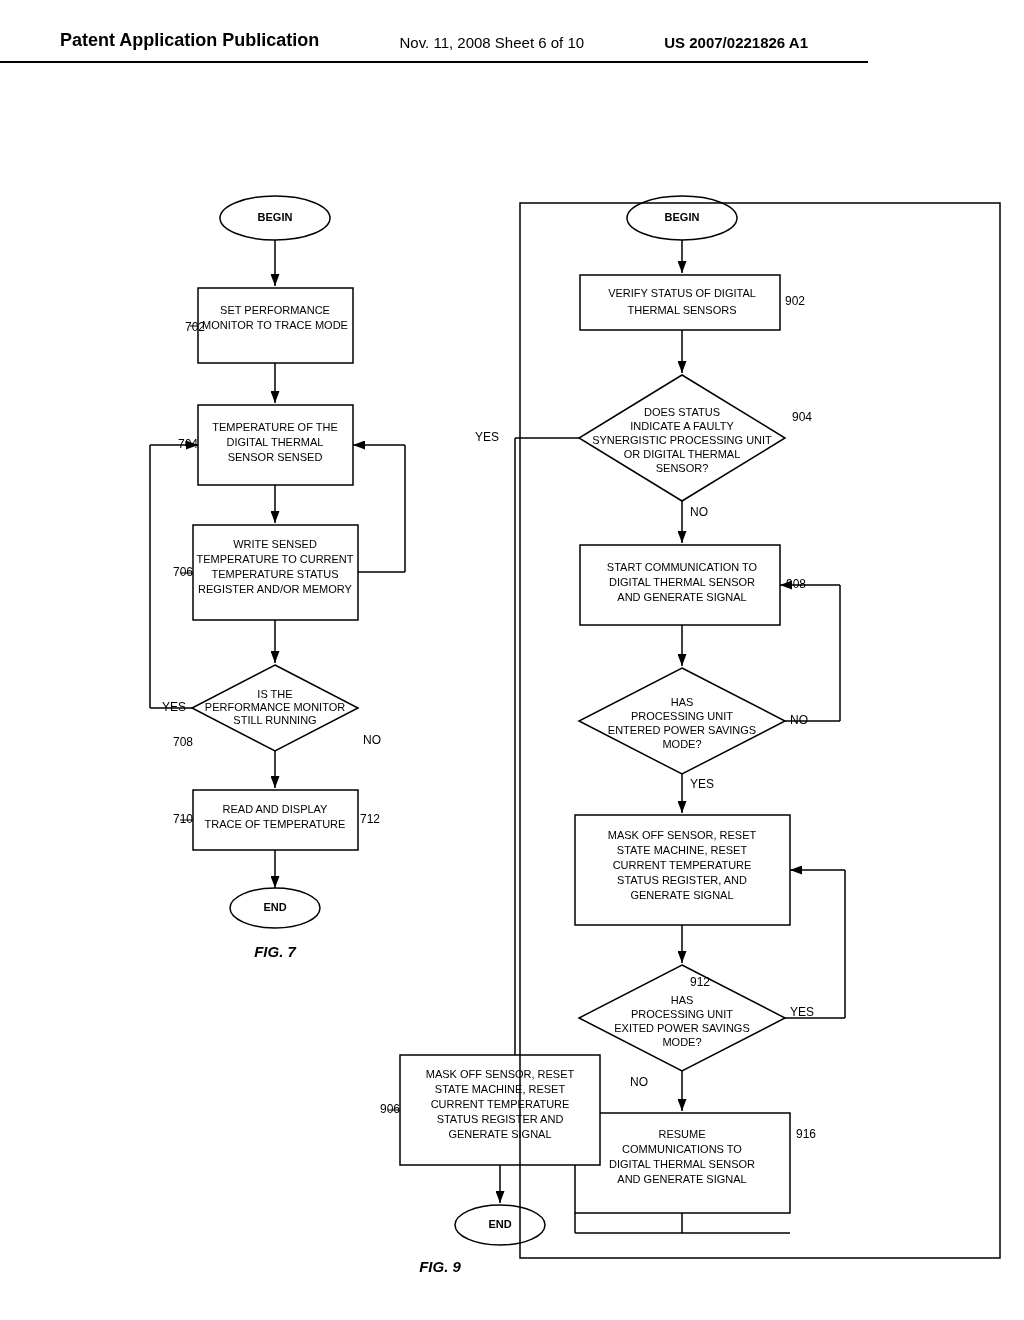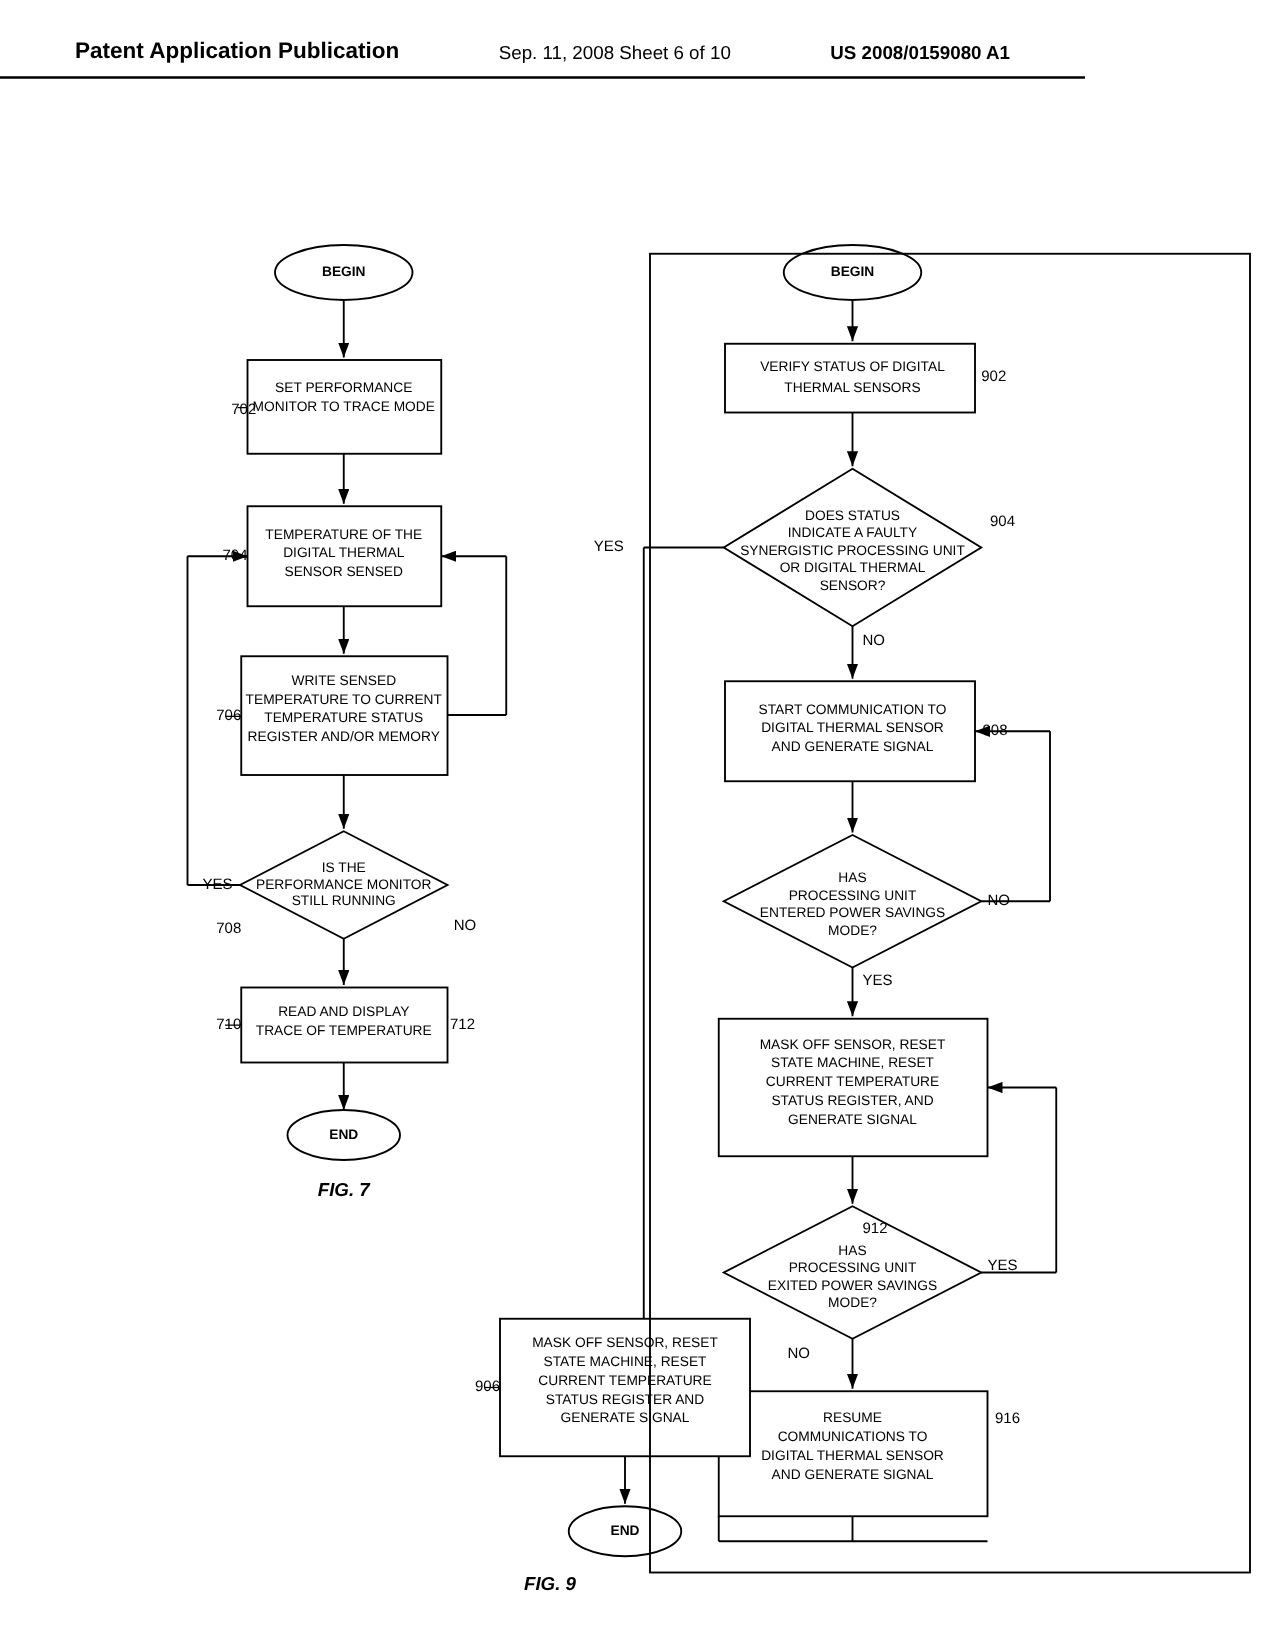--- a/index.html
+++ b/index.html
@@ -78,22 +78,22 @@
       text-anchor: middle;
       dominant-baseline: middle;
     }
   </style>
 </head>
 <body>
 
 <div class="page">
   <div class="header">
     <span class="header-left">Patent Application Publication</span>
-    <span class="header-center">Sep. 11, 2008   Sheet 6 of 10</span>
-    <span class="header-right">US 2008/0159080 A1</span>
+    <span class="header-center">Nov. 11, 2008   Sheet 6 of 10</span>
+    <span class="header-right">US 2007/0221826 A1</span>
   </div>
 
   <div class="diagram-area">
     <svg class="flowchart" viewBox="0 0 1024 1200">
       <defs>
         <marker id="arrowhead" markerWidth="8" markerHeight="6" refX="8" refY="3" orient="auto">
           <polygon points="0 0, 8 3, 0 6" fill="#000"></polygon>
         </marker>
       </defs>
 

